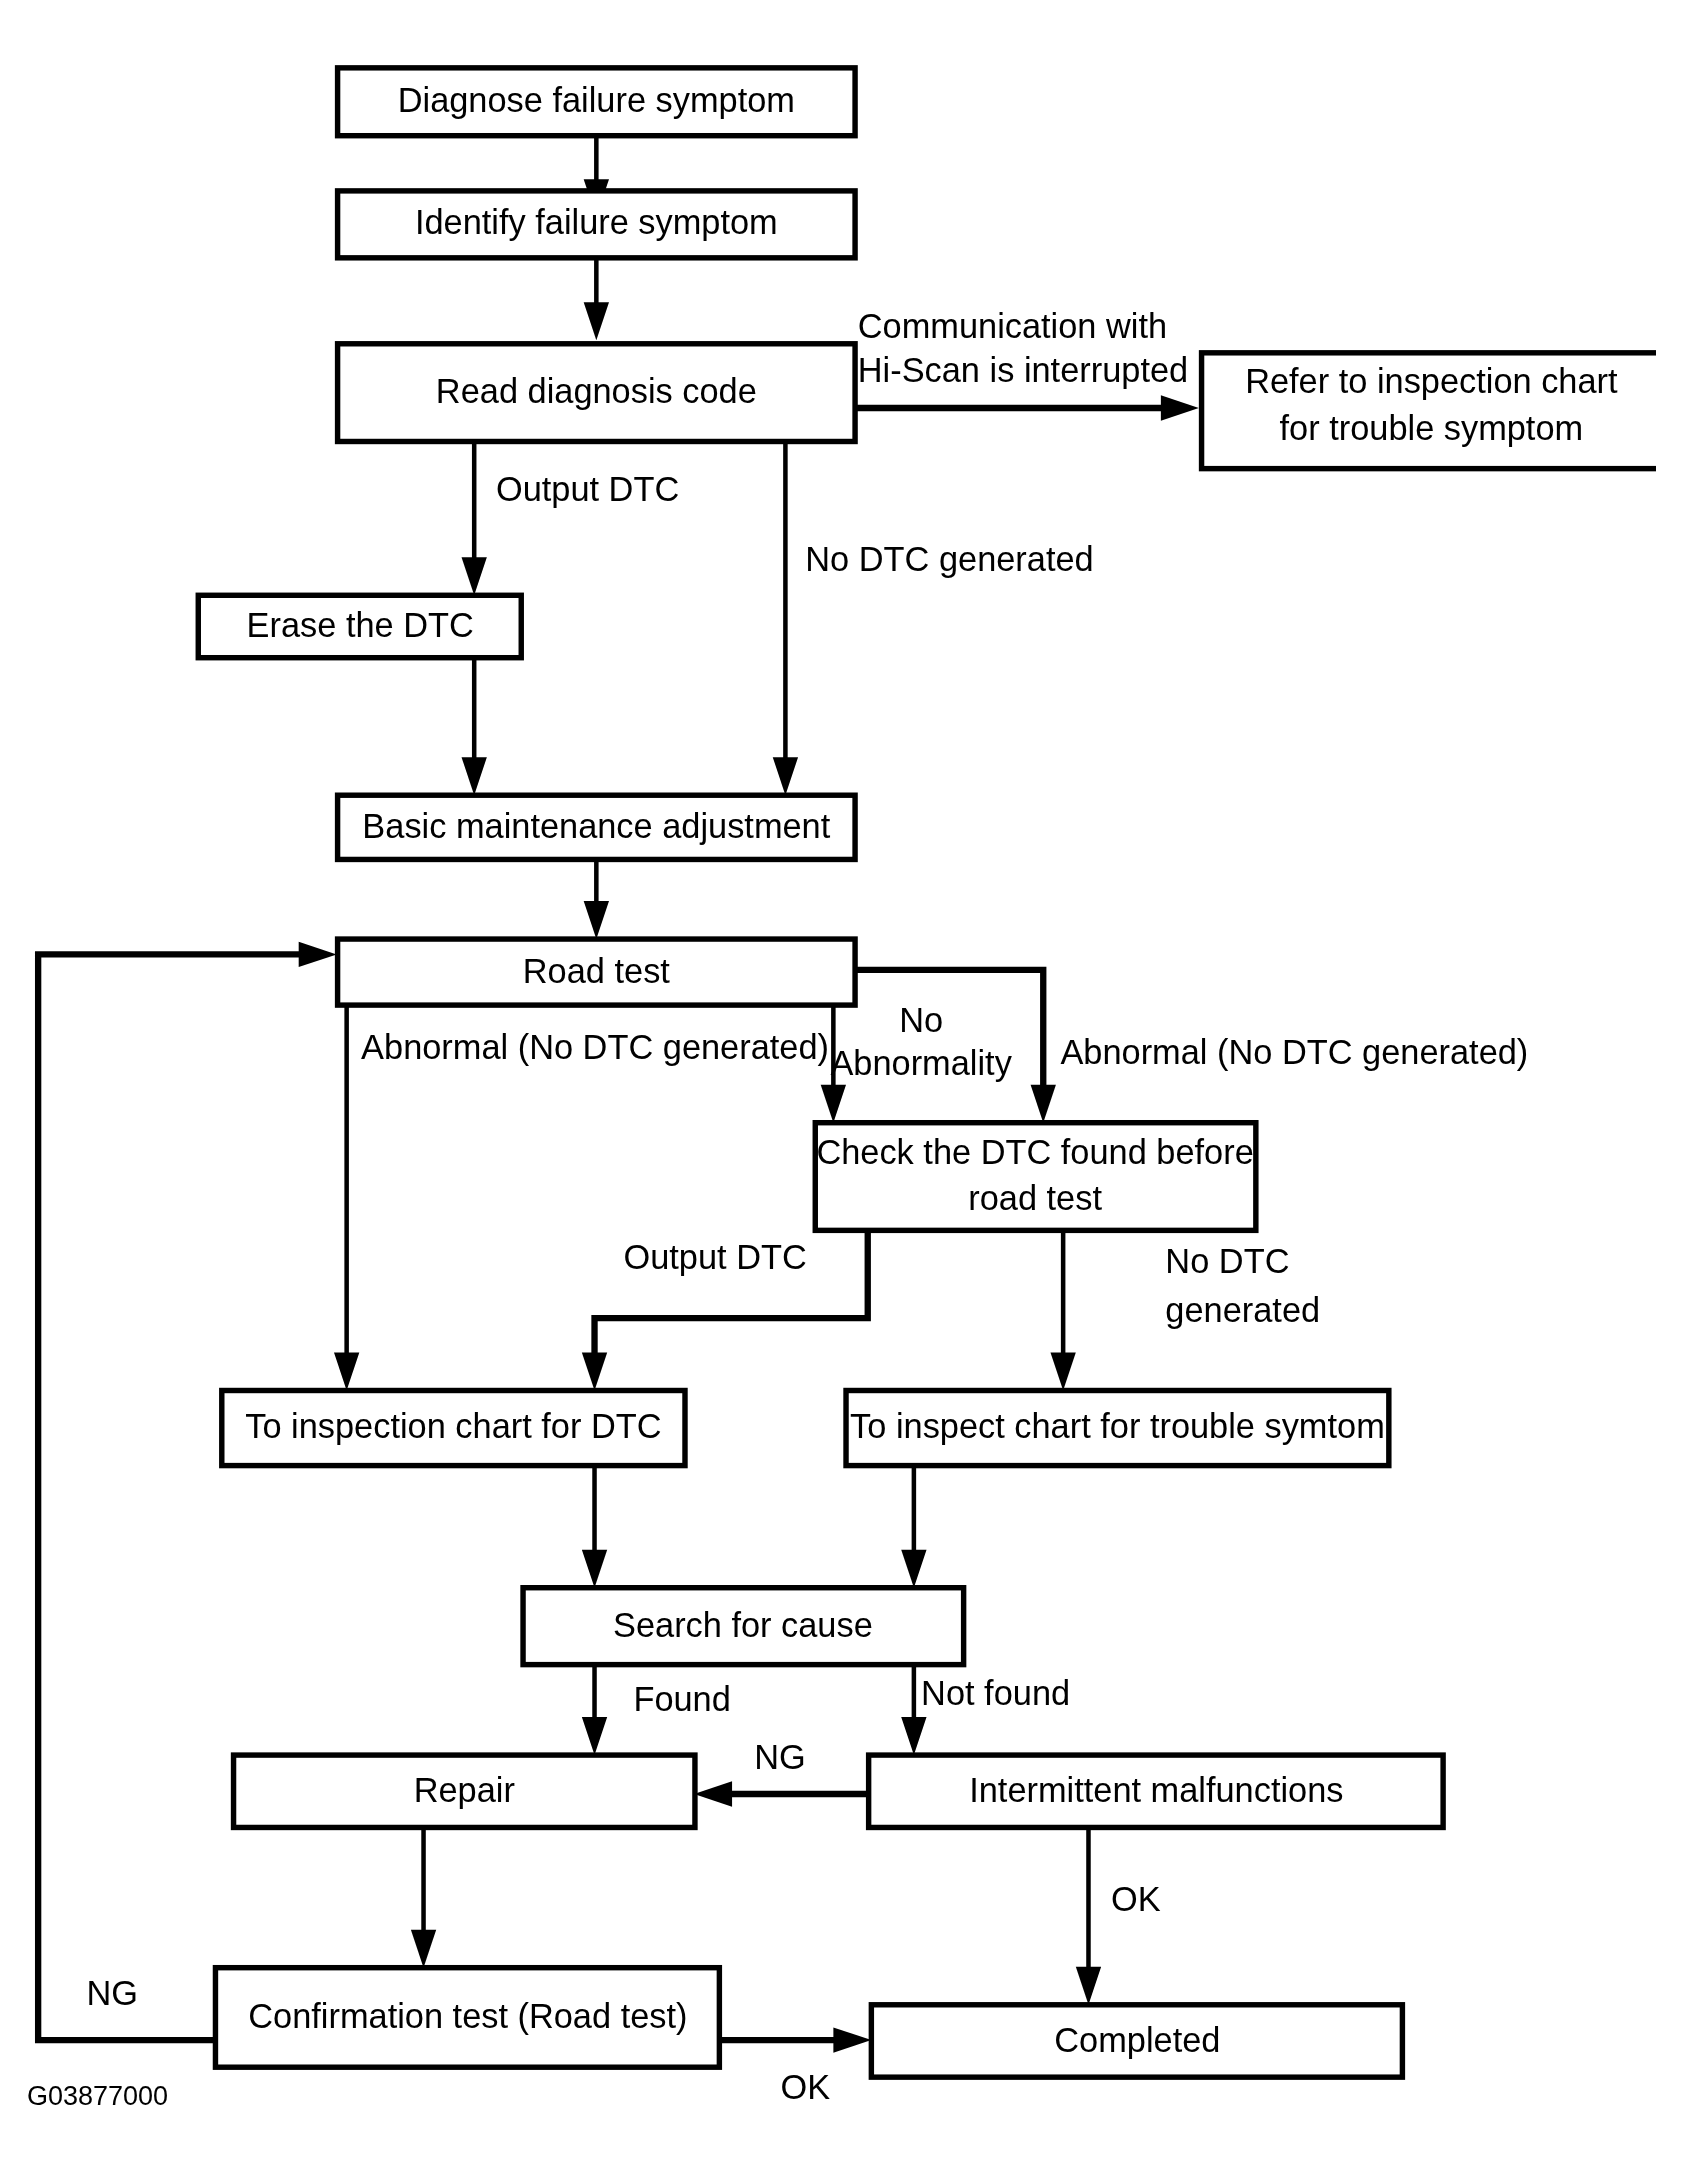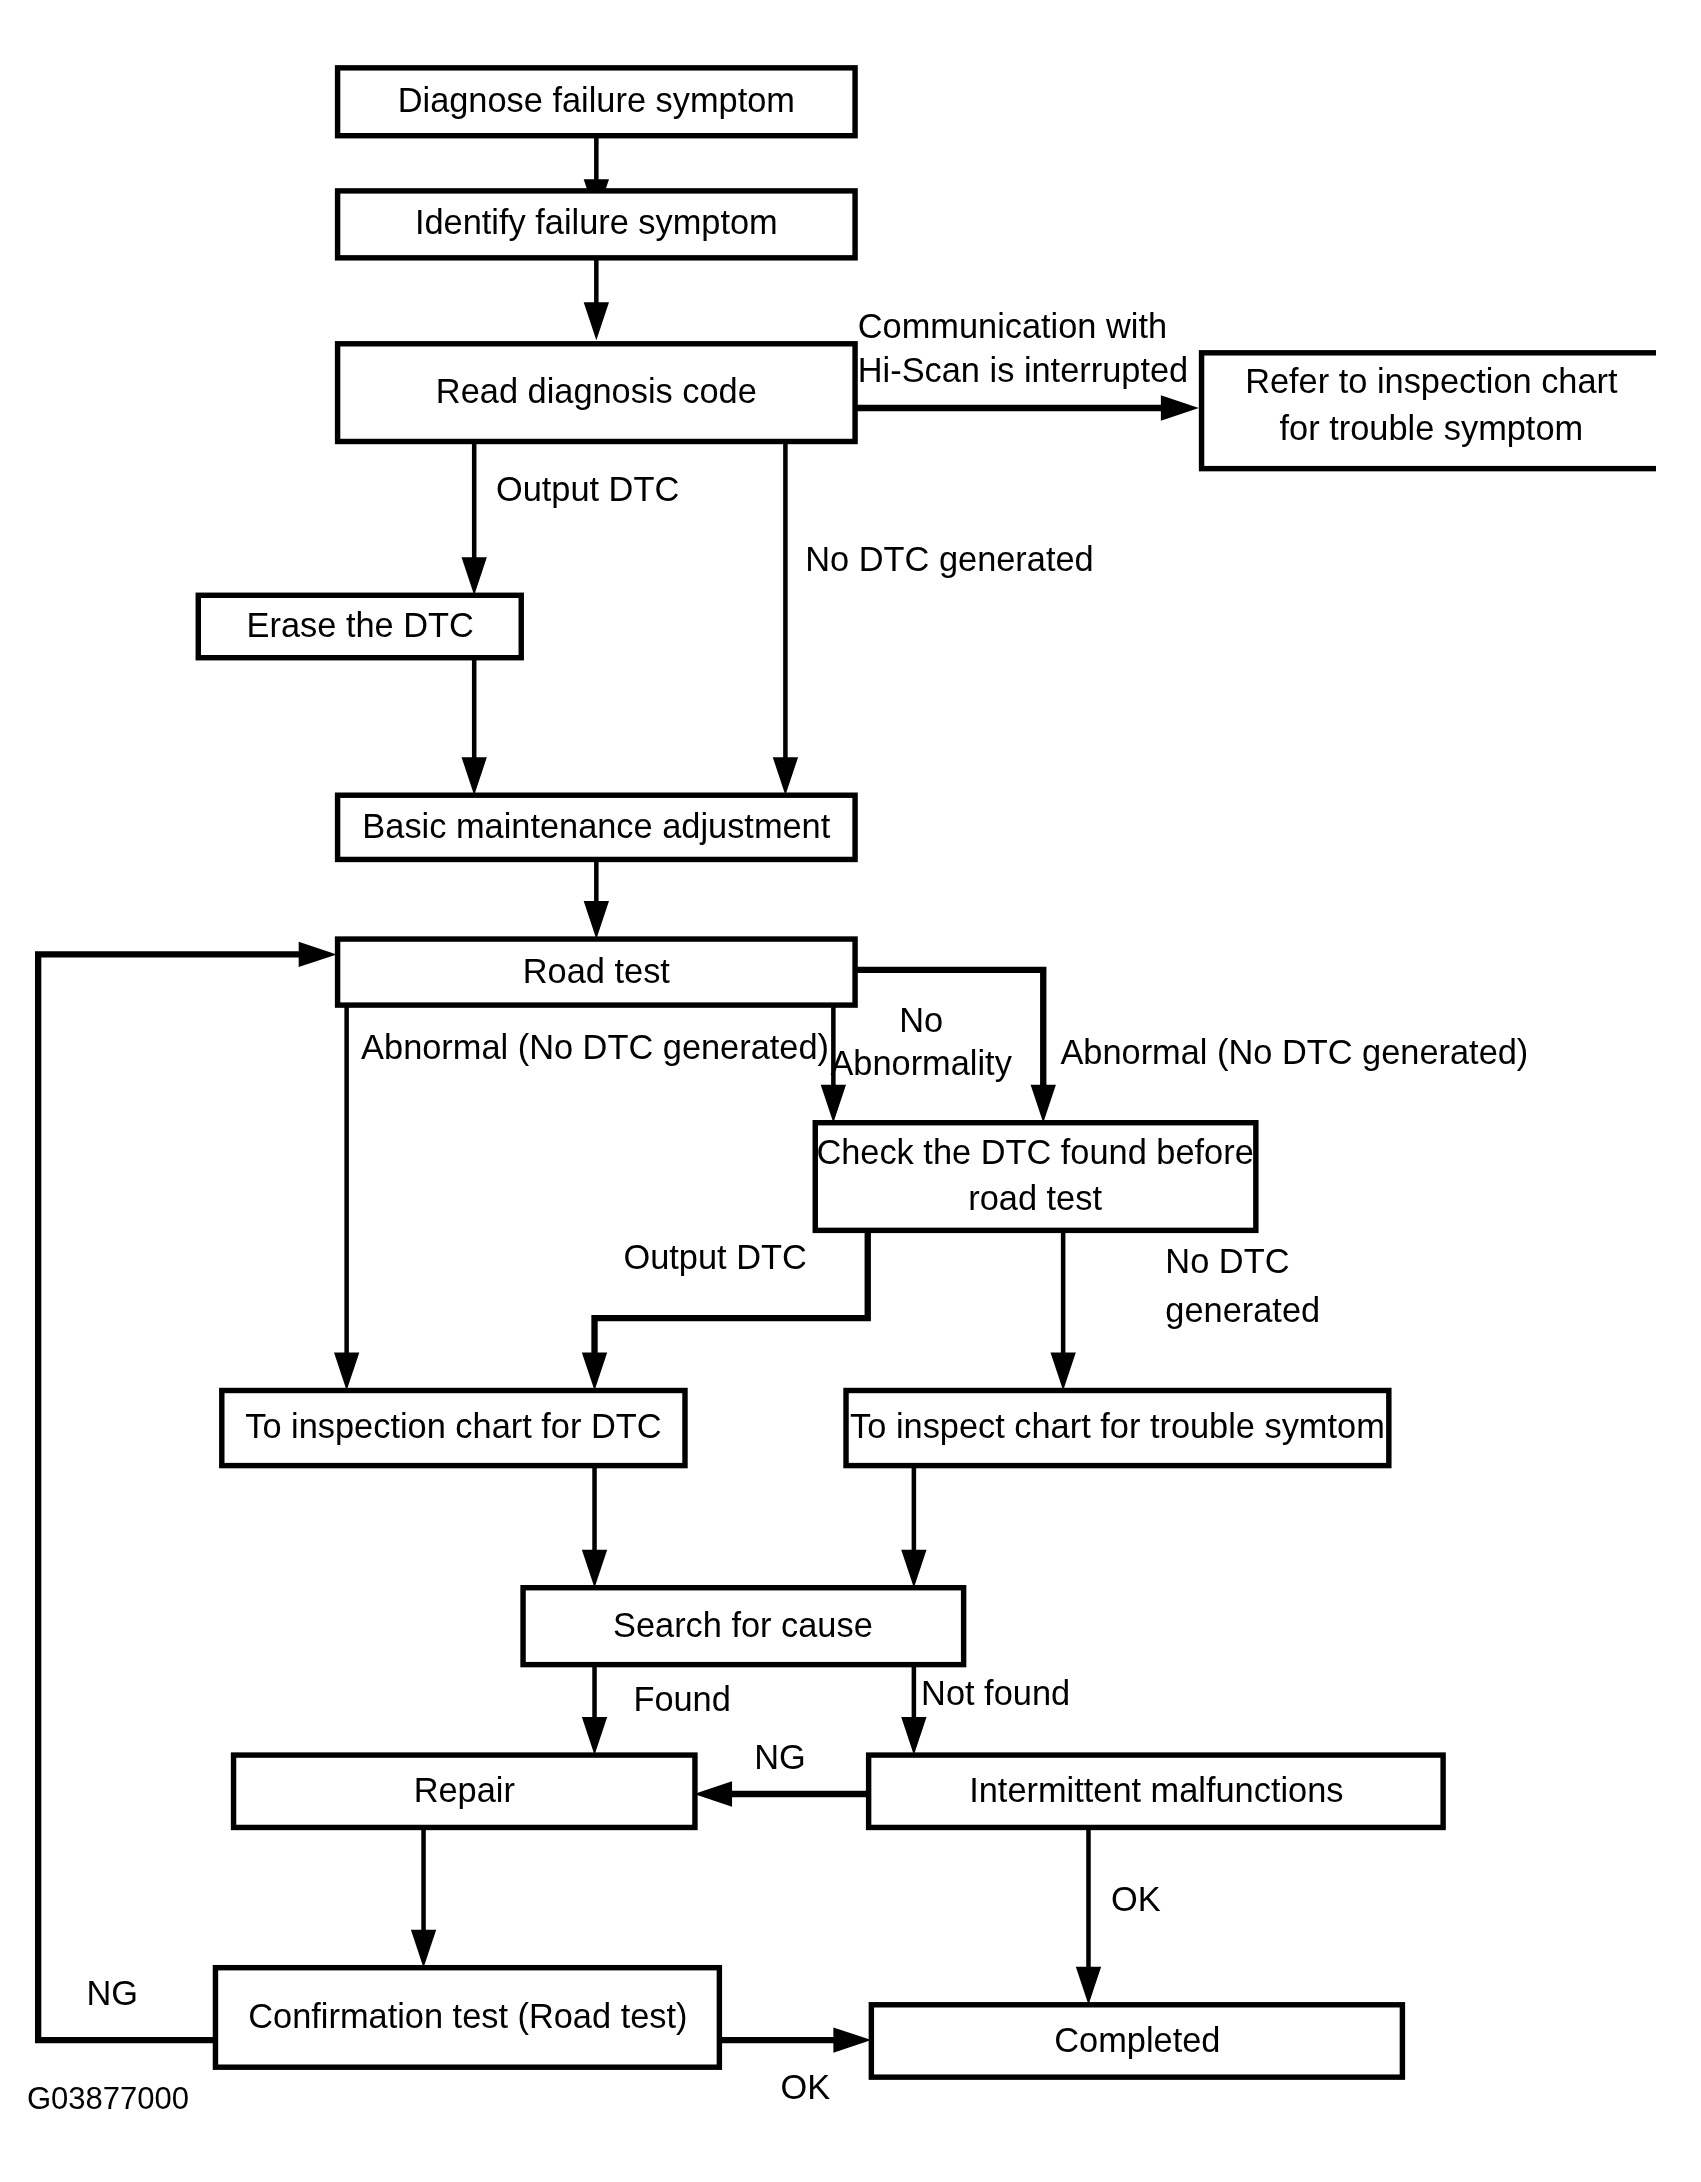--- a/index.html
+++ b/index.html
@@ -59,21 +59,21 @@
   }
   .arrowhead {
     fill: #000000;
     stroke: none;
   }
   .figure-code {
     position: absolute;
     left: 27px;
     top: 2081px;
     font-family: "Liberation Sans", sans-serif;
-    font-size: 31px;
+    font-size: 27px;
     color: #000000;
     letter-spacing: 0px;
   }
 </style>
 </head>
 <body>
 
 <div id="page">
 
   <svg id="flow" viewBox="0 0 1881 2413">

